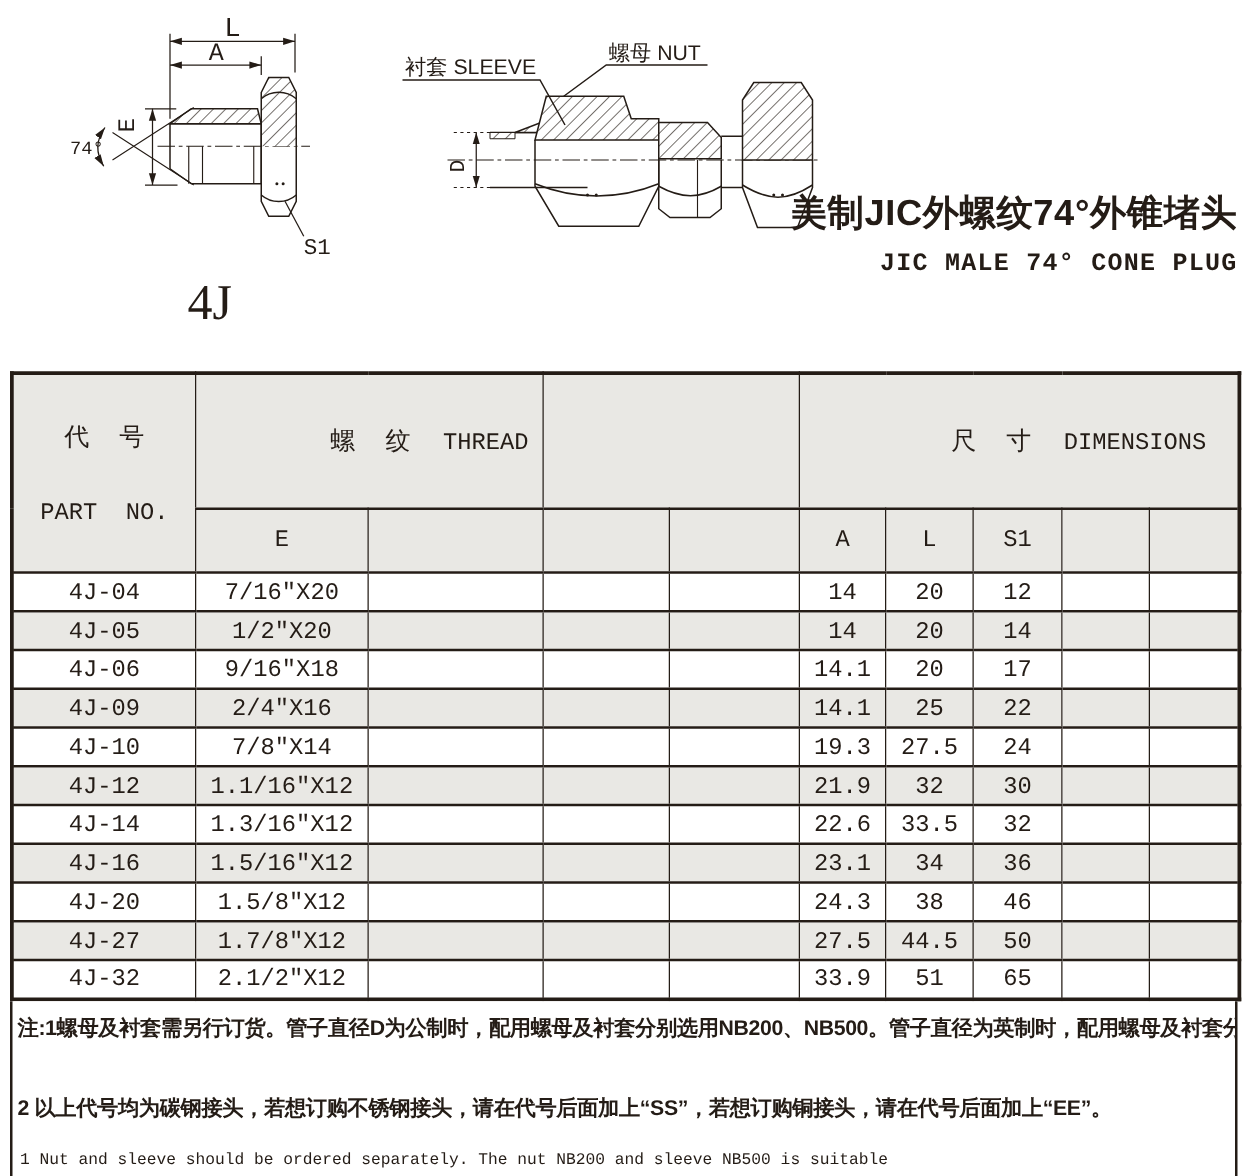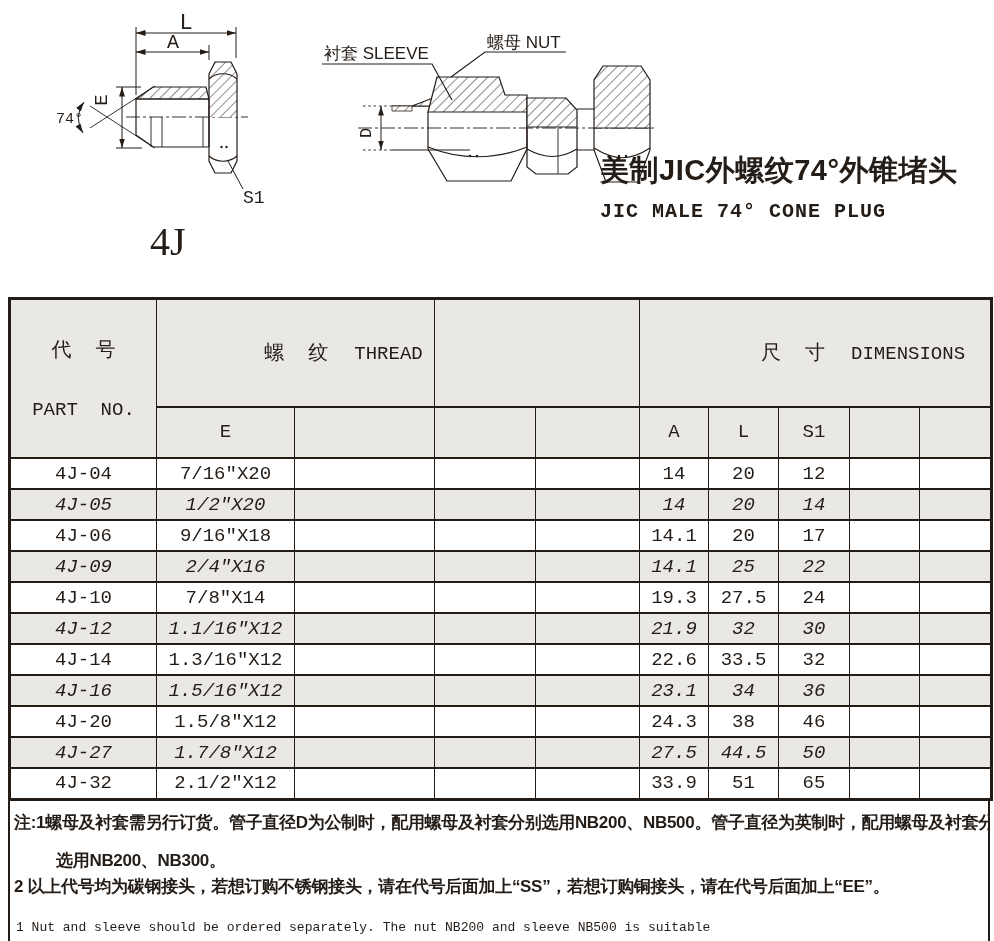--- a/index.html
+++ b/index.html
@@ -4,23 +4,23 @@
 <style>
   :root { --ink:#241c16; --row_alt:#e9e8e4; --paper:#ffffff; }
   * { margin:0; padding:0; box-sizing:border-box; }
   html,body { width:994px; height:941px; background:var(--paper); color:var(--ink);
               font-family:"Liberation Sans", sans-serif; overflow:hidden; }
   body { position:relative; }
 
   .abs { position:absolute; }
 
   
-  #title-zh { left:600px; top:151px; width:390px; text-align:left;
+  #title-zh { left:600px; top:151px; width:390px; text-align:right;
               font-size:29px; font-weight:bold; letter-spacing:0.5px; white-space:nowrap; }
-  #title-en { left:600px; top:200px; width:390px; text-align:left;
+  #title-en { left:600px; top:200px; width:390px; text-align:right;
               font-family:"Liberation Mono", monospace; font-size:20px; font-weight:bold;
               letter-spacing:1px; white-space:nowrap; }
 
   
   svg text { fill:var(--ink); }
   .dwg-mono { font-family:"Liberation Mono", monospace; }
   .dwg-serif { font-family:"Liberation Serif", serif; }
 
   
   #sheet { left:8px; top:297px; width:982px; }
@@ -29,21 +29,21 @@
   th, td { border:1.5px solid var(--ink); border-top:2.5px solid var(--ink);
            border-bottom:2.5px solid var(--ink);
            text-align:center; vertical-align:middle; padding:0;
            font-weight:normal; white-space:pre; overflow:hidden; }
   table { border:3px solid var(--ink); }
   thead th { background:var(--row_alt); height:31px; }
   .zh-h { font-size:20px; }
   .en-h { font-family:Liberation Mono, monospace; font-size:19px; }
   .gap  { display:inline-block; width:26px; }
   tbody td { height:31px; font-size:19px; background:#ffffff; }
-  tbody tr.alt td { background:var(--row_alt);font-style:italic; }
+  tbody tr.alt td { background:var(--row_alt); }
 
   #notes { width:982px; height:200px; border:2.5px solid var(--ink); border-top:none;
            border-bottom-width:3.5px; position:relative; overflow:hidden; background:#fff; }
   .note { position:absolute; white-space:nowrap; }
   .nzh  { font-size:17px; font-weight:bold; letter-spacing:-0.3px; }
   .nen-mono  { font-family:"Liberation Mono", monospace; font-size:13px; }
 </style>
 </head>
 <body>
 
@@ -322,18 +322,17 @@
         <td>51</td>
         <td>65</td>
         <td></td>
           <td></td>
       </tr>
     </tbody>
   </table>
 
   <div id="notes">
     <div class="note nzh" style="left:4px;  top:10px">注:1螺母及衬套需另行订货。管子直径D为公制时，配用螺母及衬套分别选用NB200、NB500。管子直径为英制时，配用螺母及衬套分别</div>
-    <div class="note nzh" style="left:46px; top:48px">选用NB200、NB300。</div>
     <div class="note nzh" style="left:4px;  top:74px">2 以上代号均为碳钢接头，若想订购不锈钢接头，请在代号后面加上“SS”，若想订购铜接头，请在代号后面加上“EE”。</div>
     <div class="note nen-mono" style="left:6px;  top:119px">1 Nut and sleeve should be ordered separately. The nut NB200 and sleeve NB500 is suitable</div>
 
   </div>
 </div>
 
 </body></html>

